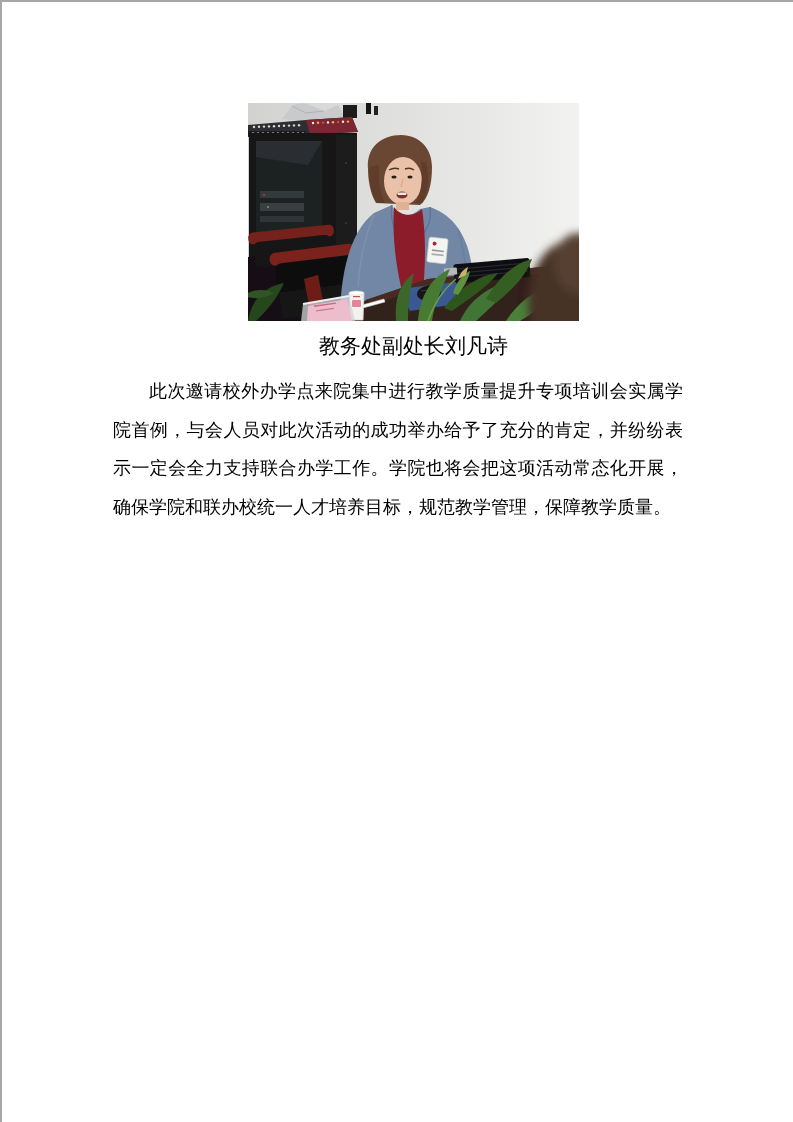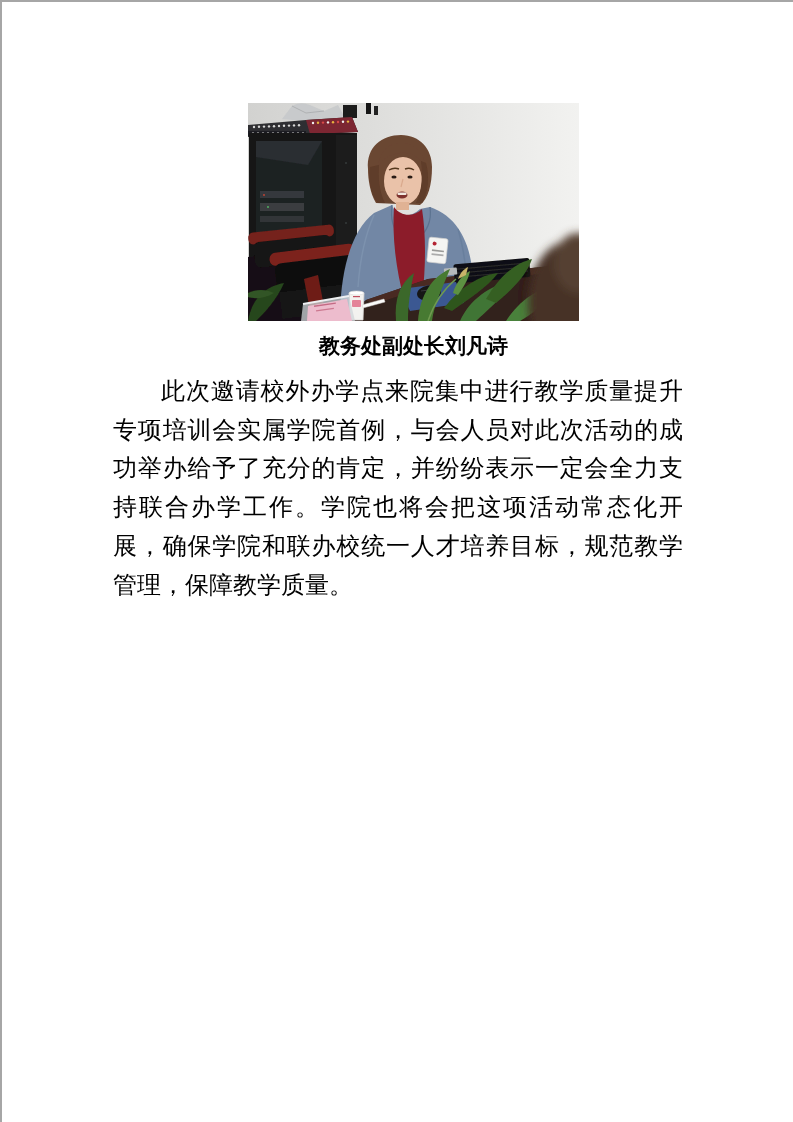--- a/index.html
+++ b/index.html
@@ -27,29 +27,29 @@
   .photo {
     width: 331px;
     height: 218px;
     overflow: hidden;
     line-height: 0;
   }
   .photo svg { display: block; width: 331px; height: 218px; }
   .caption {
     margin: 12px 0 0 0;
     text-align: center;
-    font-weight: 700;
+    font-weight: 400;
     font-size: 21px;
     line-height: 26px;
     color: #000000;
   }
   .body-paragraph {
     margin: 13px 0 0 111px;
     width: 570px;
-    font-size: 24px;
+    font-size: 18px;
     line-height: 38.7px;
     text-align: justify;
     text-indent: 2em;
     color: #000000;
   }
 </style>
 </head>
 <body>
 
 <div class="page">

